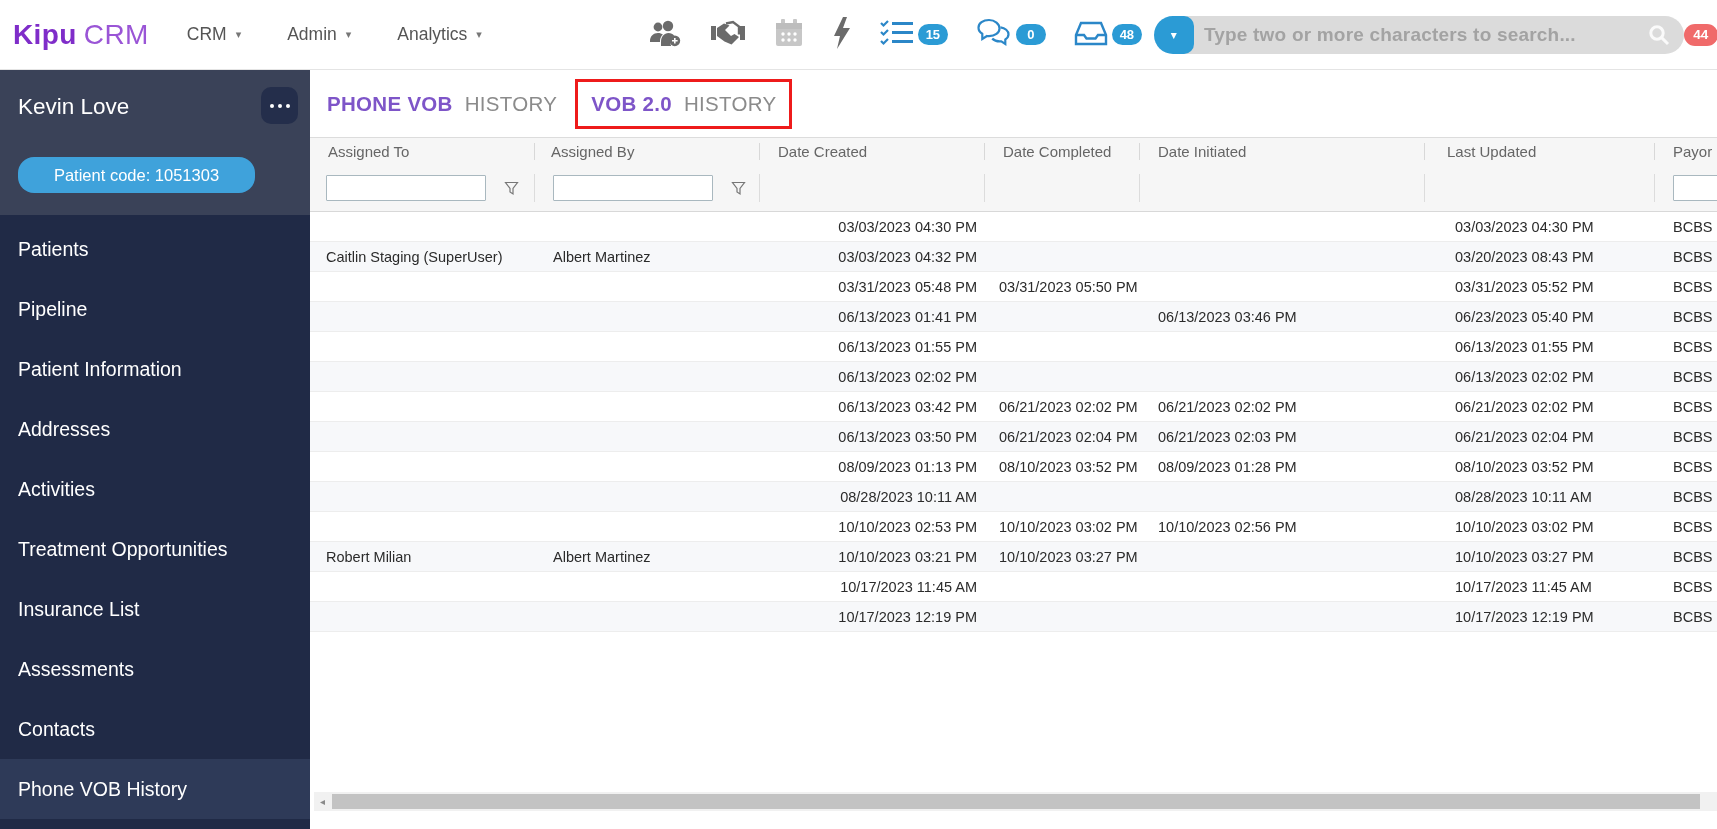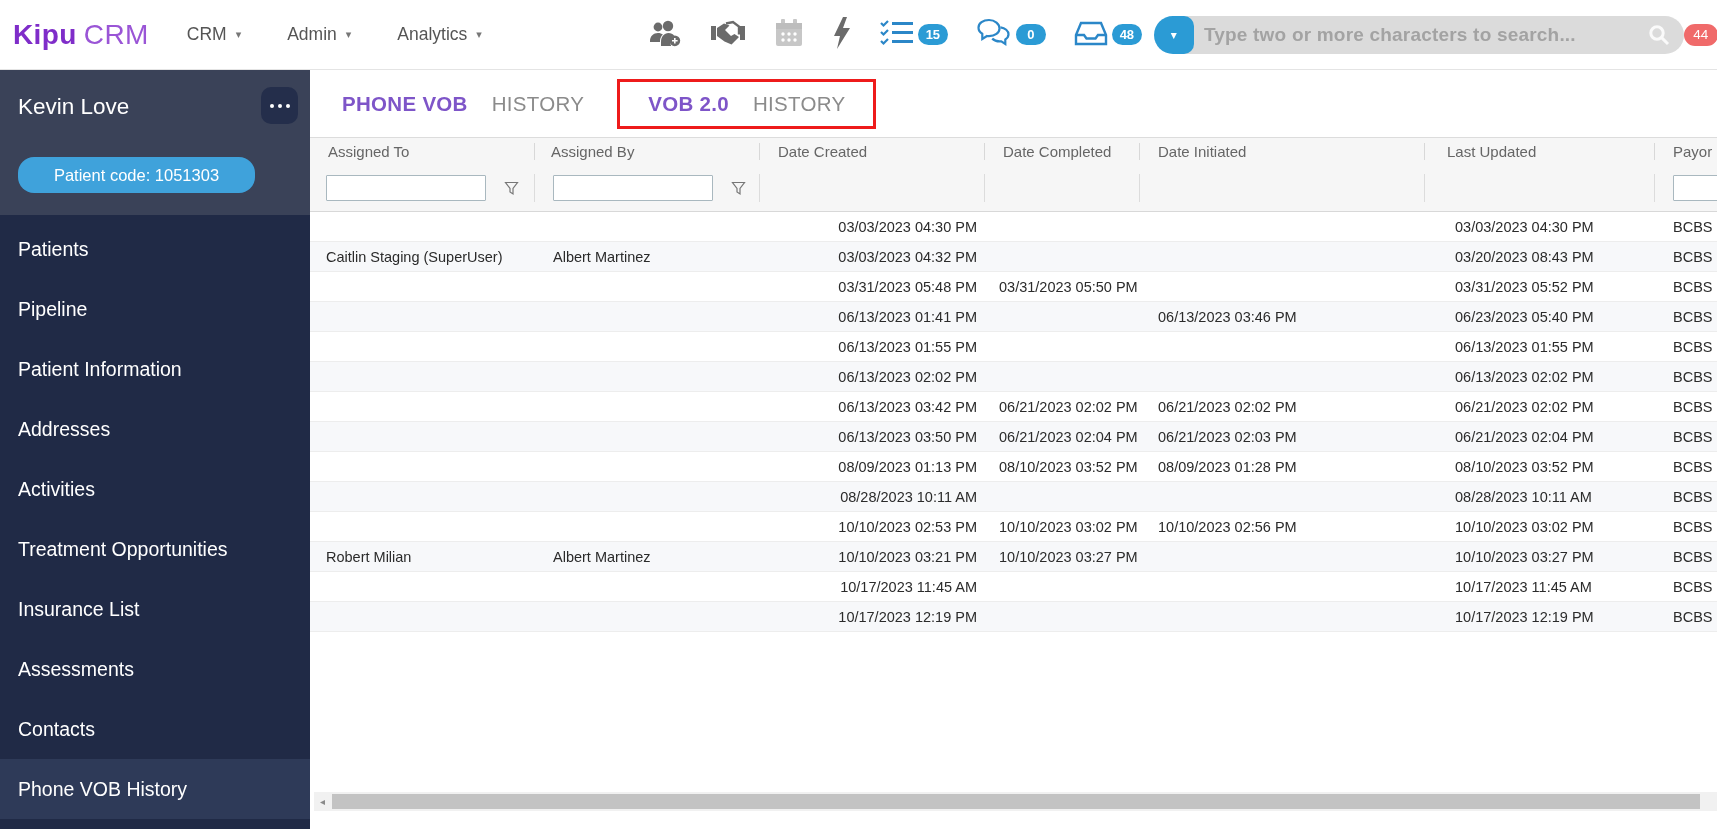--- a/index.html
+++ b/index.html
@@ -22,40 +22,40 @@
          display:flex;align-items:center;justify-content:center}
   .search-wrap{position:relative;margin-left:12px;width:530px;height:38px;flex:none}
   .search-pill{position:absolute;left:8px;right:0;top:0;height:38px;border-radius:19px;background:#dbdbdb;display:flex;align-items:center}
   .search-btn{position:absolute;left:0;top:0;width:40px;height:38px;border-radius:19px 10px 10px 19px;
               background:var(--icon-blue);z-index:2;display:flex;align-items:center;justify-content:center;
               color:#fff;font-size:12px;cursor:pointer}
   .search-ph{margin-left:42px;font-size:19px;font-weight:700;color:#a3a3a3;letter-spacing:.2px}
   .search-mag{position:absolute;right:14px;top:8px}
   .alert-group{margin-left:auto;margin-right:5px;display:flex;align-items:center}
   .alert-badge{min-width:20px;height:22px;padding:0 7px;border-radius:12px;background:var(--badge-red);
-               color:#fff;font-size:13.5px;font-weight:400;display:flex;align-items:center;justify-content:center}
+               color:#fff;font-size:13.5px;font-weight:700;display:flex;align-items:center;justify-content:center}
 
   
   .sidebar{position:absolute;left:0;top:70px;width:310px;height:759px;background:var(--sidebar-dark)}
   .side-head{height:145px;background:var(--sidebar-header);position:relative}
   .patient-name{position:absolute;left:18px;top:24px;font-size:22.5px;color:#fff}
   .more-btn{position:absolute;right:12px;top:17px;width:37px;height:37px;border-radius:10px;
             background:#242e4b;display:flex;align-items:center;justify-content:center;gap:4px;cursor:pointer}
   .more-btn i{width:4px;height:4px;border-radius:50%;background:#fff}
   .code-btn{position:absolute;left:18px;top:87px;width:237px;height:36px;border-radius:16px;
             background:var(--code-blue);color:#fff;font-size:16.5px;display:flex;align-items:center;
             justify-content:center;cursor:pointer}
   #nav{padding-top:4px}
   .nav-item{height:60px;line-height:60px;padding-left:18px;font-size:19.5px;color:#fff;cursor:pointer;white-space:nowrap}
   .nav-item.active{background:var(--active-item)}
 
   
   .main{position:absolute;left:310px;top:70px;width:1407px;height:759px;background:#fff;overflow:hidden}
   .tabstrip{height:67px;display:flex;align-items:center;background:#fff}
-  .tab{display:flex;gap:24px;border:3px solid transparent;padding:10px 28px;margin-left:2px;
+  .tab{display:flex;gap:12px;border:3px solid transparent;padding:10px 13px;margin-left:2px;
        font-size:20.5px;letter-spacing:.3px;white-space:nowrap;cursor:pointer}
   .tab:first-child{margin-left:1px}
   .tab b{color:var(--accent-purple);font-weight:700}
   .tab span{color:#8b8b8b;font-weight:400}
   .tab.annotated{border-color:var(--annotation-red)}
 
   .ghead{height:28px;display:flex;background:#f6f6f6;border-top:1px solid #dcdcdc;
          font-size:15px;color:#666;align-items:center;box-sizing:border-box}
   .c0{width:225px}.c1{width:225px}.c2{width:225px}.c3{width:155px}.c4{width:285px}.c5{width:230px}.c6{width:200px}
   .hcell{position:relative;height:100%;display:flex;align-items:center;padding-left:18px;

